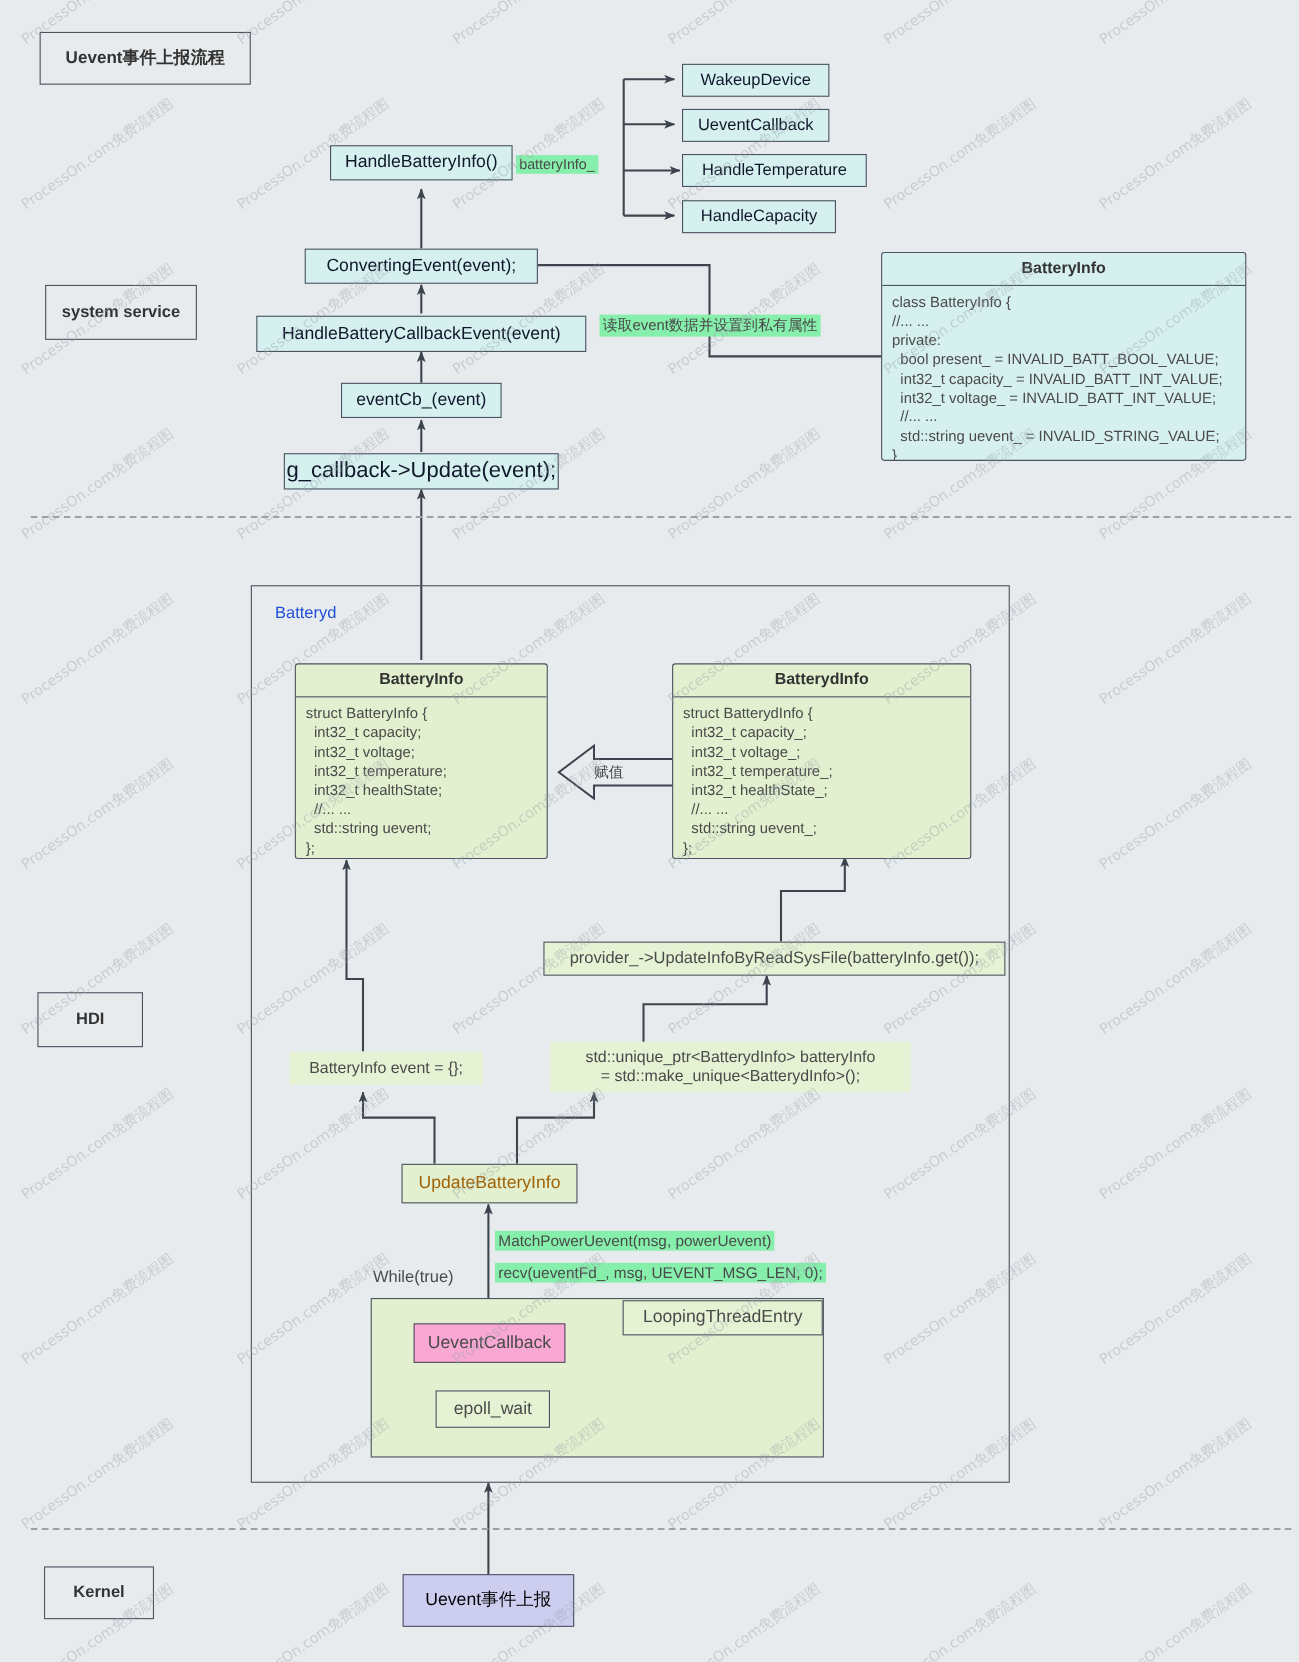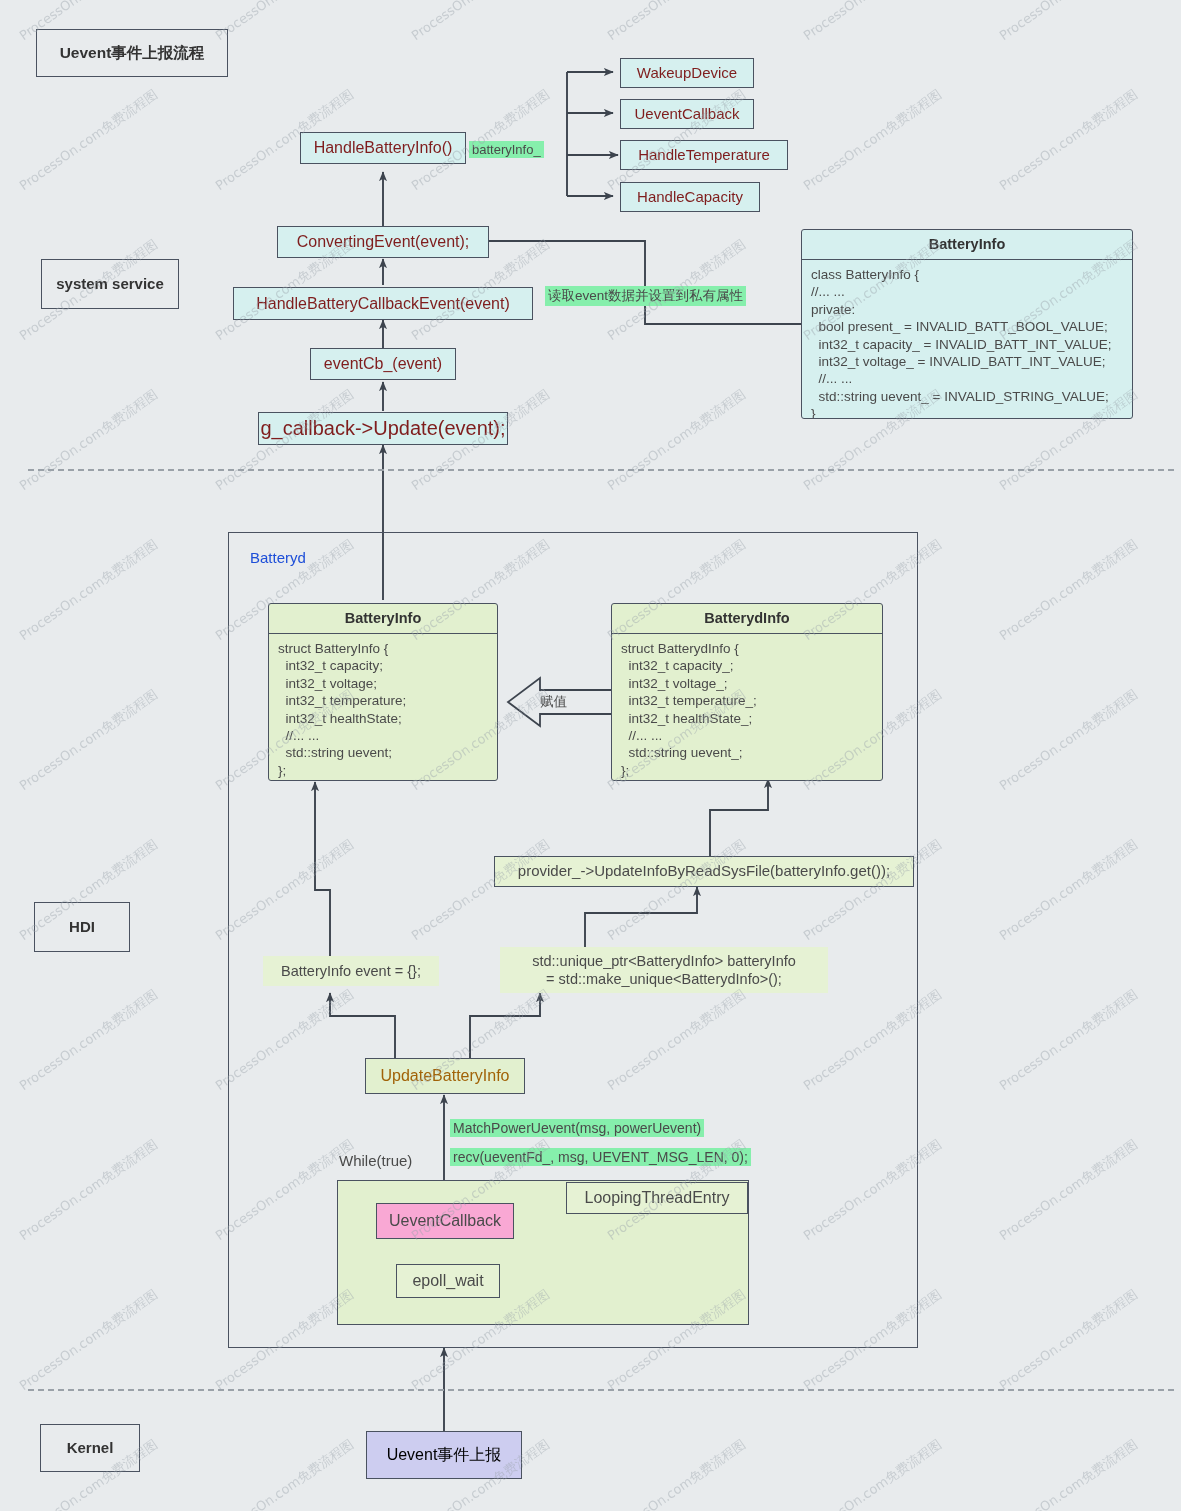--- a/index.html
+++ b/index.html
@@ -17,21 +17,21 @@
     pointer-events:none;overflow:hidden;z-index:5;}
   .wm{position:absolute;white-space:nowrap;
     font-family:"DejaVu Sans",sans-serif;
     font-size:13px;color:#9aa3ab;opacity:.42;
     transform:rotate(-35deg);transform-origin:0 0;}
 
   
   .node{position:absolute;box-sizing:border-box;
     display:flex;align-items:center;justify-content:center;
     text-align:center;line-height:1.25;}
-  .b-cyan{background:#d6f0ef;border:1.6px solid #4a5260;color:#7f1d1d;}
+  .b-cyan{background:#d6f0ef;border:1.6px solid #4a5260;color:#0f172a;}
   .b-green{background:#e2f0cf;border:1.6px solid #4a5260;color:#a16207;text-align:center;}
   .b-greenflat{background:#e6f2d4;border:none;color:#4a4a4a;}
   .b-grey{background:#e8ebed;border:1.6px solid #4a5260;color:#333;font-weight:bold;}
   .b-purple{background:#cdcdf0;border:1.6px solid #4a5260;color:#000000;}
 
   
   .card{position:absolute;box-sizing:border-box;border:1.6px solid #4a5260;
     border-radius:3px;overflow:hidden;}
   .card.cyan{background:#d6f0ef;}
   .card.green{background:#e2f0cf;}

